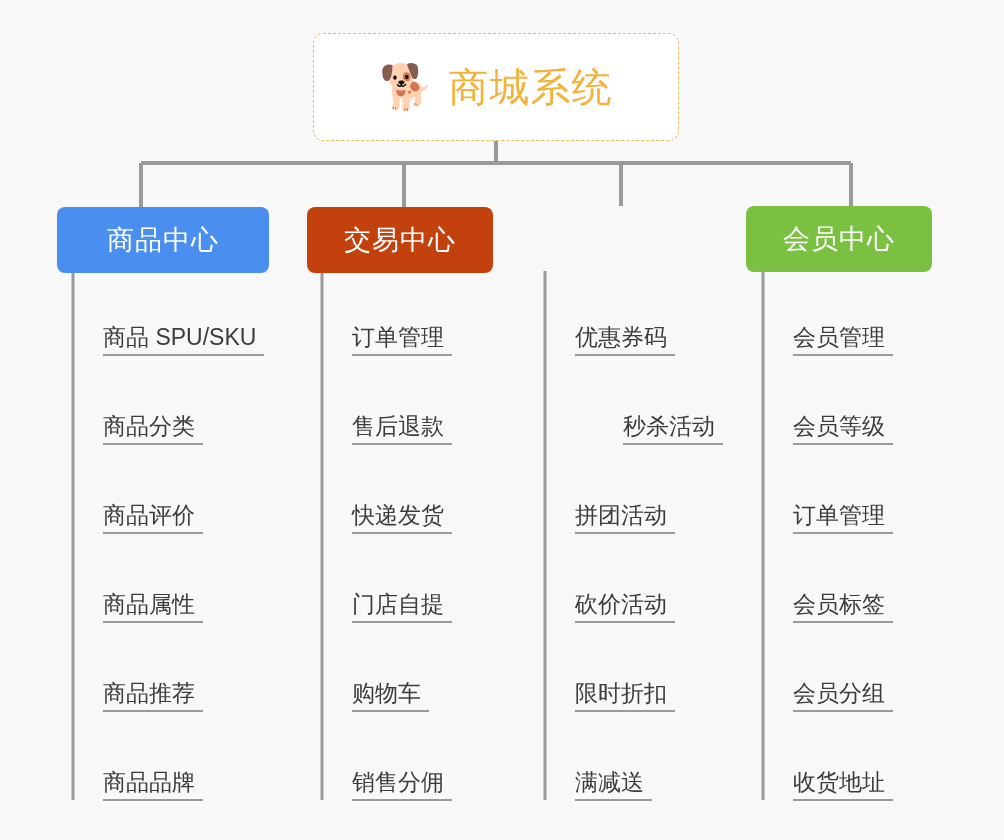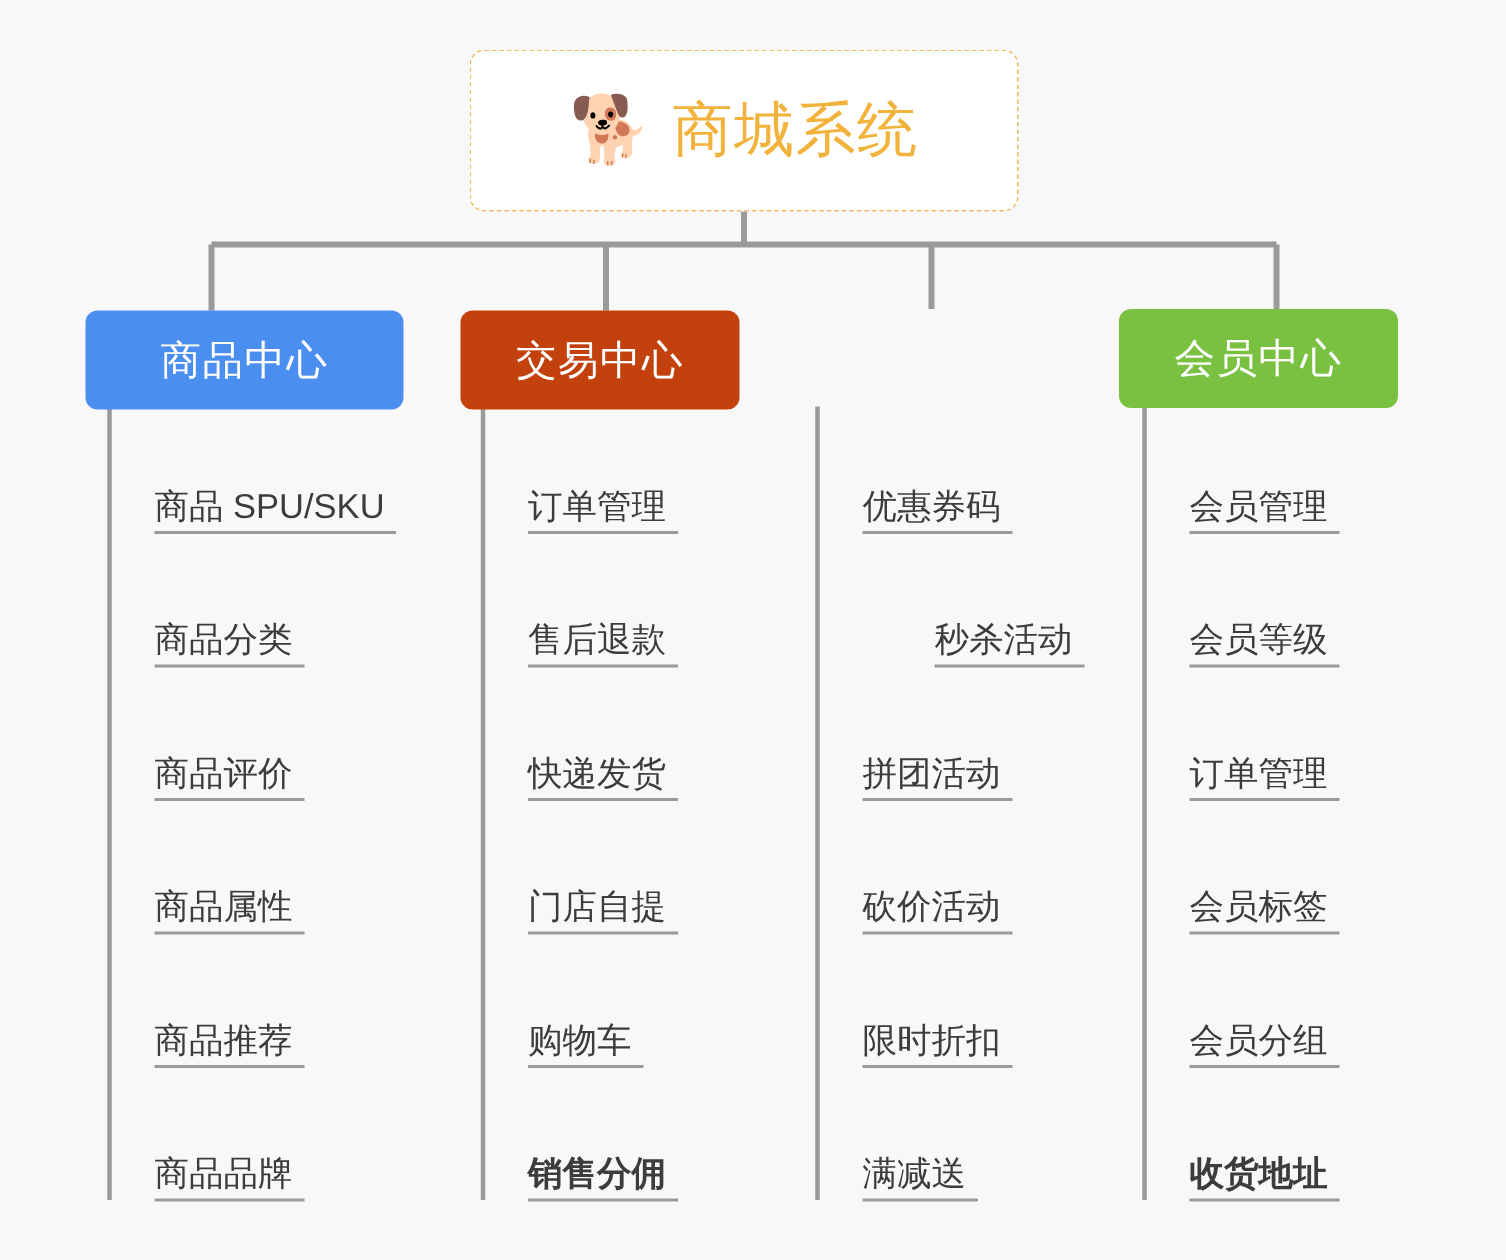--- a/index.html
+++ b/index.html
@@ -159,21 +159,21 @@
   <div class="leaf" style="left:322px; top:492px; width:190px;">
     <span class="leaf-label" style="border-bottom-color: rgb(154, 154, 154);">快递发货</span>
   </div>
   <div class="leaf" style="left:322px; top:581px; width:190px;">
     <span class="leaf-label" style="border-bottom-color: rgb(154, 154, 154);">门店自提</span>
   </div>
   <div class="leaf" style="left:322px; top:670px; width:190px;">
     <span class="leaf-label" style="border-bottom-color: rgb(154, 154, 154);">购物车</span>
   </div>
   <div class="leaf" style="left:322px; top:759px; width:190px;">
-    <span class="leaf-label" style="border-bottom-color: rgb(154, 154, 154); font-weight: bold;">销售分佣</span>
+    <span class="leaf-label" style="border-bottom-color: rgb(154, 154, 154);">销售分佣</span>
   </div>
 
   <div class="leaf" style="left:545px; top:314px; width:190px;">
     <span class="leaf-label" style="border-bottom-color: rgb(154, 154, 154);">优惠券码</span>
   </div>
   <div class="leaf" style="left:545px; top:403px; width:190px;margin-left:48px;">
     <span class="leaf-label" style="border-bottom-color: rgb(154, 154, 154);">秒杀活动</span>
   </div>
   <div class="leaf" style="left:545px; top:492px; width:190px;">
     <span class="leaf-label" style="border-bottom-color: rgb(154, 154, 154);">拼团活动</span>
@@ -199,17 +199,17 @@
   </div>
   <div class="leaf" style="left:763px; top:492px; width:190px;">
     <span class="leaf-label" style="border-bottom-color: rgb(154, 154, 154);">订单管理</span>
   </div>
   <div class="leaf" style="left:763px; top:581px; width:190px;">
     <span class="leaf-label" style="border-bottom-color: rgb(154, 154, 154);">会员标签</span>
   </div>
   <div class="leaf" style="left:763px; top:670px; width:190px;">
     <span class="leaf-label" style="border-bottom-color: rgb(154, 154, 154);">会员分组</span>
   </div>
-  <div class="leaf" style="left:763px; top:759px; width:190px;font-weight:bold;">
+  <div class="leaf" style="left:763px; top:759px; width:190px;">
     <span class="leaf-label" style="border-bottom-color: rgb(154, 154, 154);">收货地址</span>
   </div>
 
 </div>
 
 </body></html>

